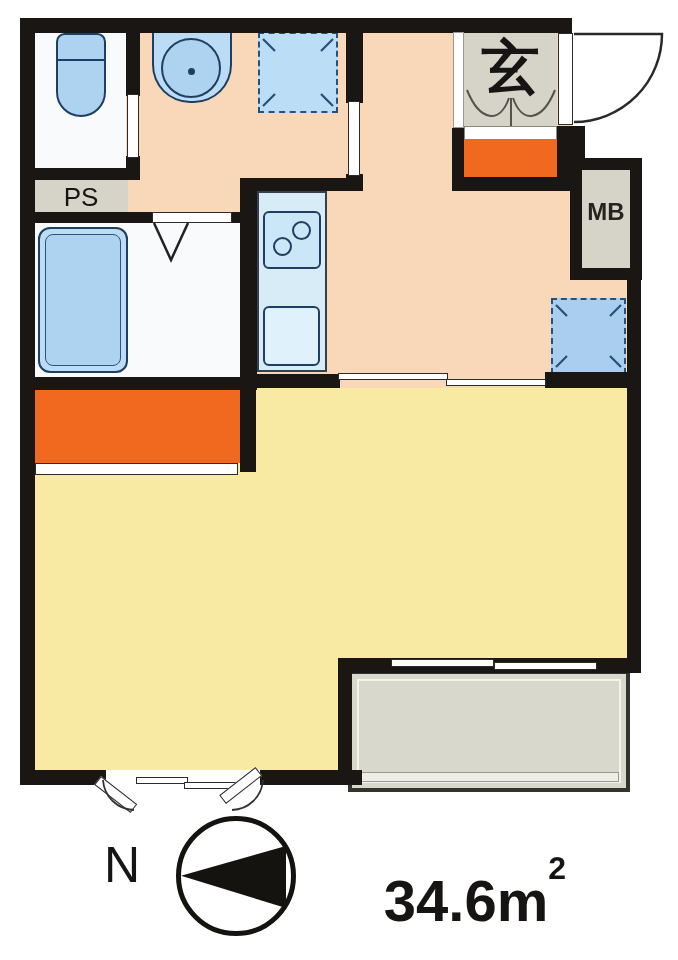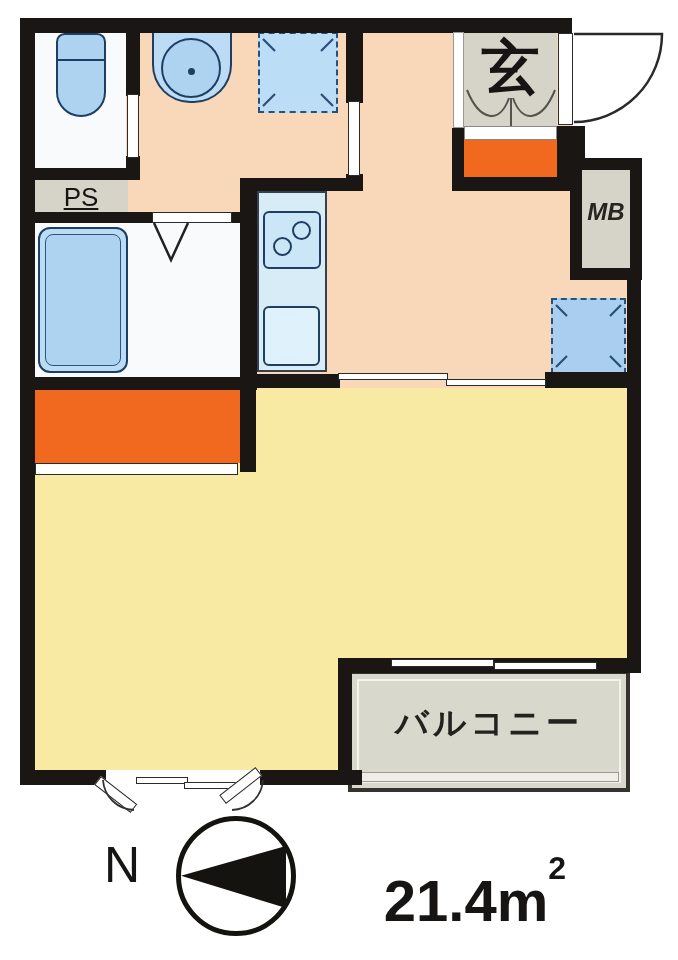--- a/index.html
+++ b/index.html
@@ -1,18 +1,18 @@
 <!DOCTYPE html>
 <html><head>
 <meta charset="utf-8">
 <style>
   html,body{margin:0;padding:0;background:#fff;}
   .stage{position:relative;width:678px;height:960px;background:#ffffff;overflow:hidden;
          font-family:"Liberation Sans","DejaVu Sans",sans-serif;}
-  .abs{position:absolute;font-style:italic;}
+  .abs{position:absolute;}
   .wall{position:absolute;background:#1a1613;}
   .floor-hall{background:#f8d8b8;}
   .floor-room{background:#f8e9a3;}
   .floor-white{background:#f8fafb;}
   .floor-gray{background:#d6d4c9;}
   .orange{background:#f1681f;}
   .door{position:absolute;background:#ffffff;border:1.5px solid #2b2b2b;box-sizing:border-box;}
   .fix{position:absolute;box-sizing:border-box;border:2.5px solid #1e3f63;}
   .txt{position:absolute;color:#171513;font-weight:bold;line-height:1;white-space:nowrap;}
   .center{text-align:center;}
@@ -124,22 +124,21 @@
 
     <path d="M134 810 A32 32 0 0 1 103 780" fill="none" stroke="#333" stroke-width="1.8"></path>
     <path d="M232 810 A32 32 0 0 0 263 780" fill="none" stroke="#333" stroke-width="1.8"></path>
 
     <path d="M263 39 L275 51 M333 39 L321 51 M263 106 L275 94 M333 106 L321 94" stroke="#27507a" stroke-width="2.2" fill="none"></path>
 
     <path d="M556 305 L567 316 M621 305 L610 316 M556 367 L567 356 M621 367 L610 356" stroke="#27507a" stroke-width="2.2" fill="none"></path>
   </svg>
 
   <div class="txt center" style="left:464px;top:38px;width:93px;font-size:58px;">玄</div>
-  <div class="txt center" style="left:34px;top:184px;width:94px;font-size:26px;font-weight:normal;text-decoration:underline;">PS</div>
-  <div class="txt center" style="left:368px;top:706px;width:242px;font-size:33px;letter-spacing:4px;color:#24221e;">バルコニー</div>
+  <div class="txt center" style="left:34px;top:184px;width:94px;font-size:26px;font-weight:normal;">PS</div>
 
   <div class="compass-circle" style="left:176px;top:816px;"></div>
   <div class="compass-arrow" style="left:181px;top:846px;width:105px;height:62px;"></div>
   <div class="txt" style="left:104px;top:840px;font-size:50px;font-weight:normal;">N</div>
 
-  <div class="txt center" style="left:330px;top:872px;width:290px;font-size:58px;"><span>21.4m</span><sup class="m2">2</sup></div>
+  <div class="txt center" style="left:330px;top:872px;width:290px;font-size:58px;"><span>34.6m</span><sup class="m2">2</sup></div>
 
 </div>
 
 </body></html>

